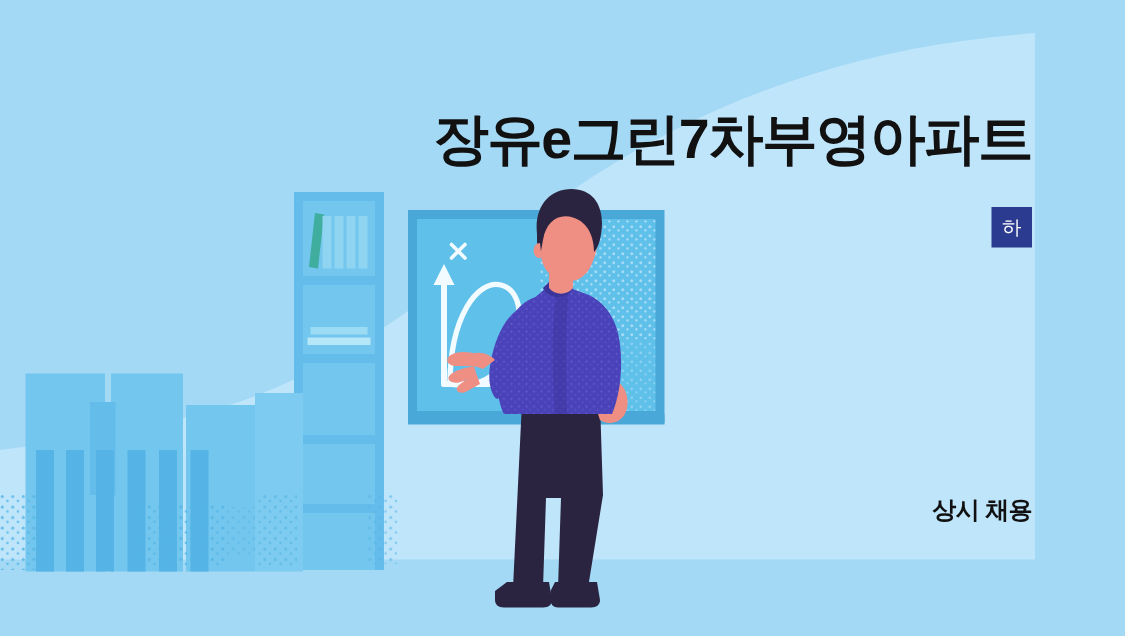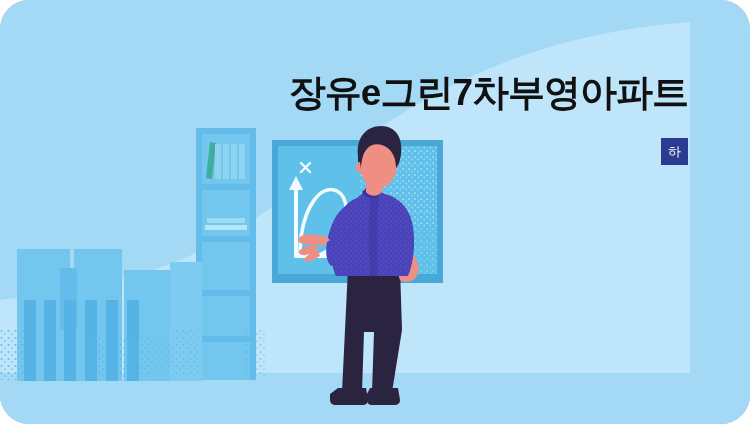--- a/index.html
+++ b/index.html
@@ -9,21 +9,20 @@
     background: #ffffff;
   }
   #banner {
     position: relative;
     width: 750px;
     height: 424px;
     overflow: hidden;
     background: #f9a8d4;
     font-family: "Liberation Sans", "DejaVu Sans", sans-serif;
     user-select: none;
-    border-radius: 29px;
   }
 
   
   .bg-base {
     position: absolute;
     inset: 0;
     background: #a3d9f5;
   }
   .bg-arc {
     position: absolute;
@@ -247,16 +246,17 @@
   </svg>
 
   <div class="text-layer">
 
     <div class="title">장유e그린7차부영아파트</div>
 
     <div class="company-row">
       <div class="company-badge">하</div>
     </div>
 
+    <div class="hiring-status">상시 채용</div>
 
   </div>
 
 </div>
 
 </body></html>

